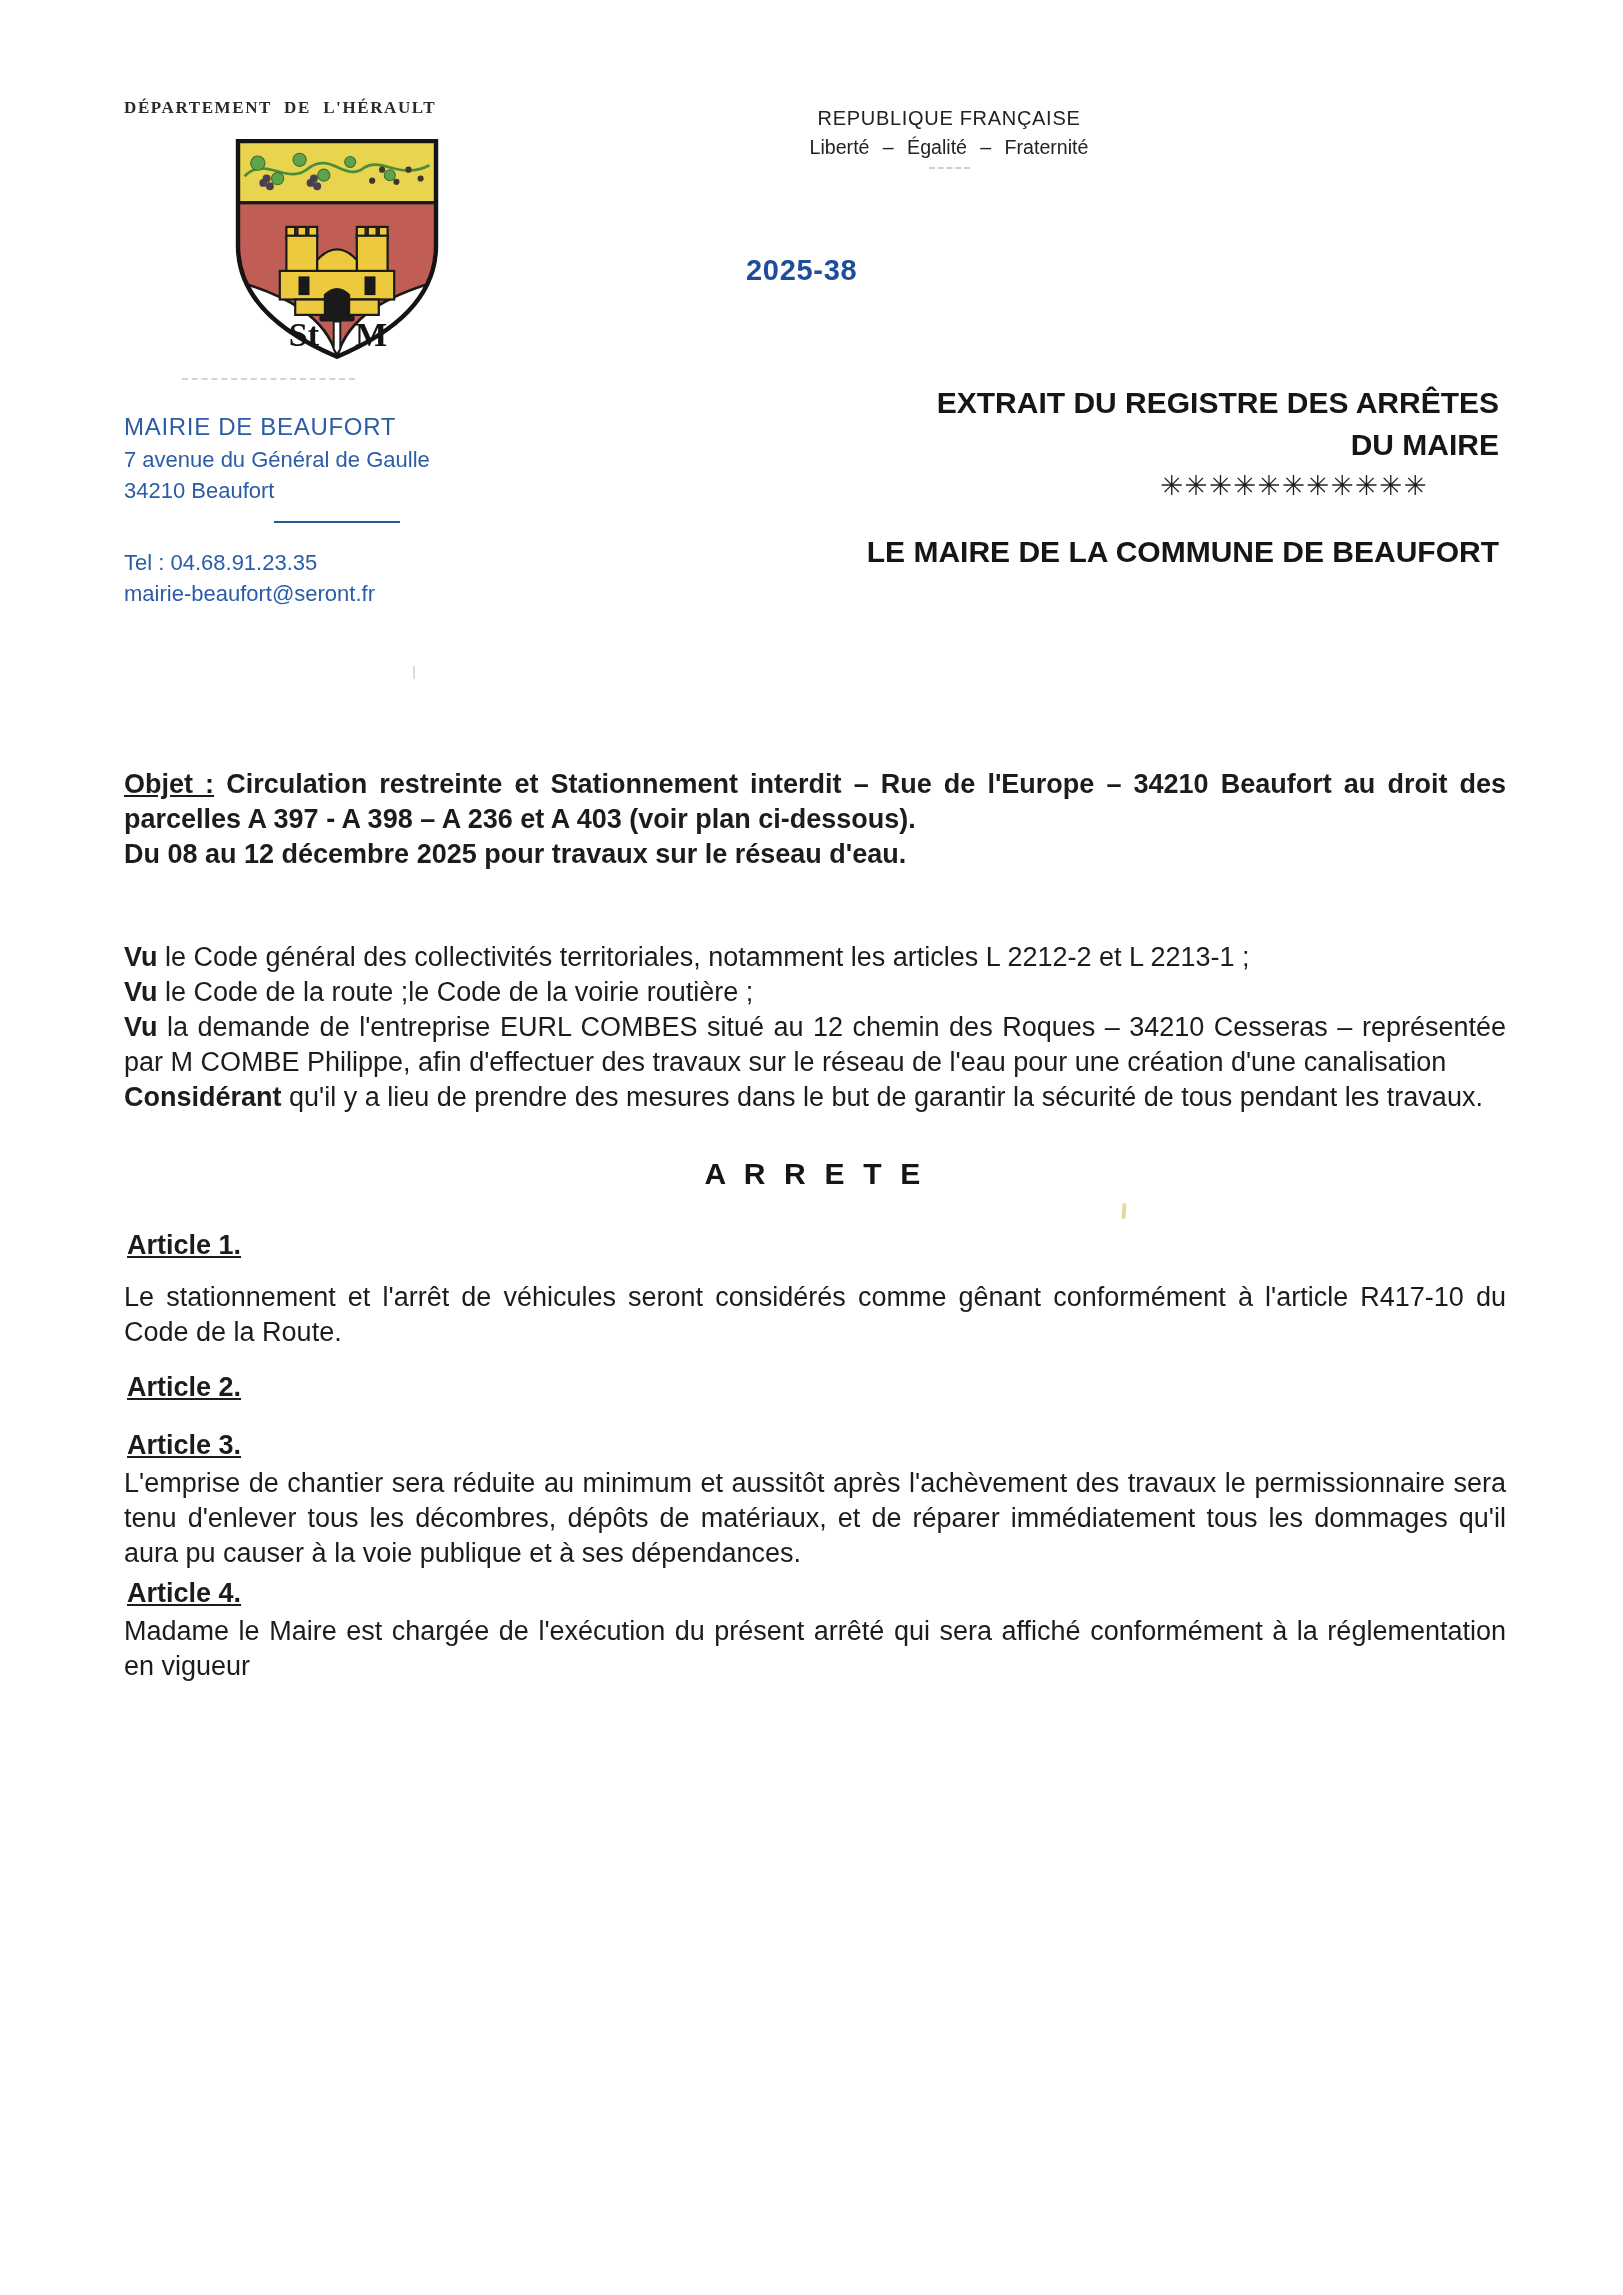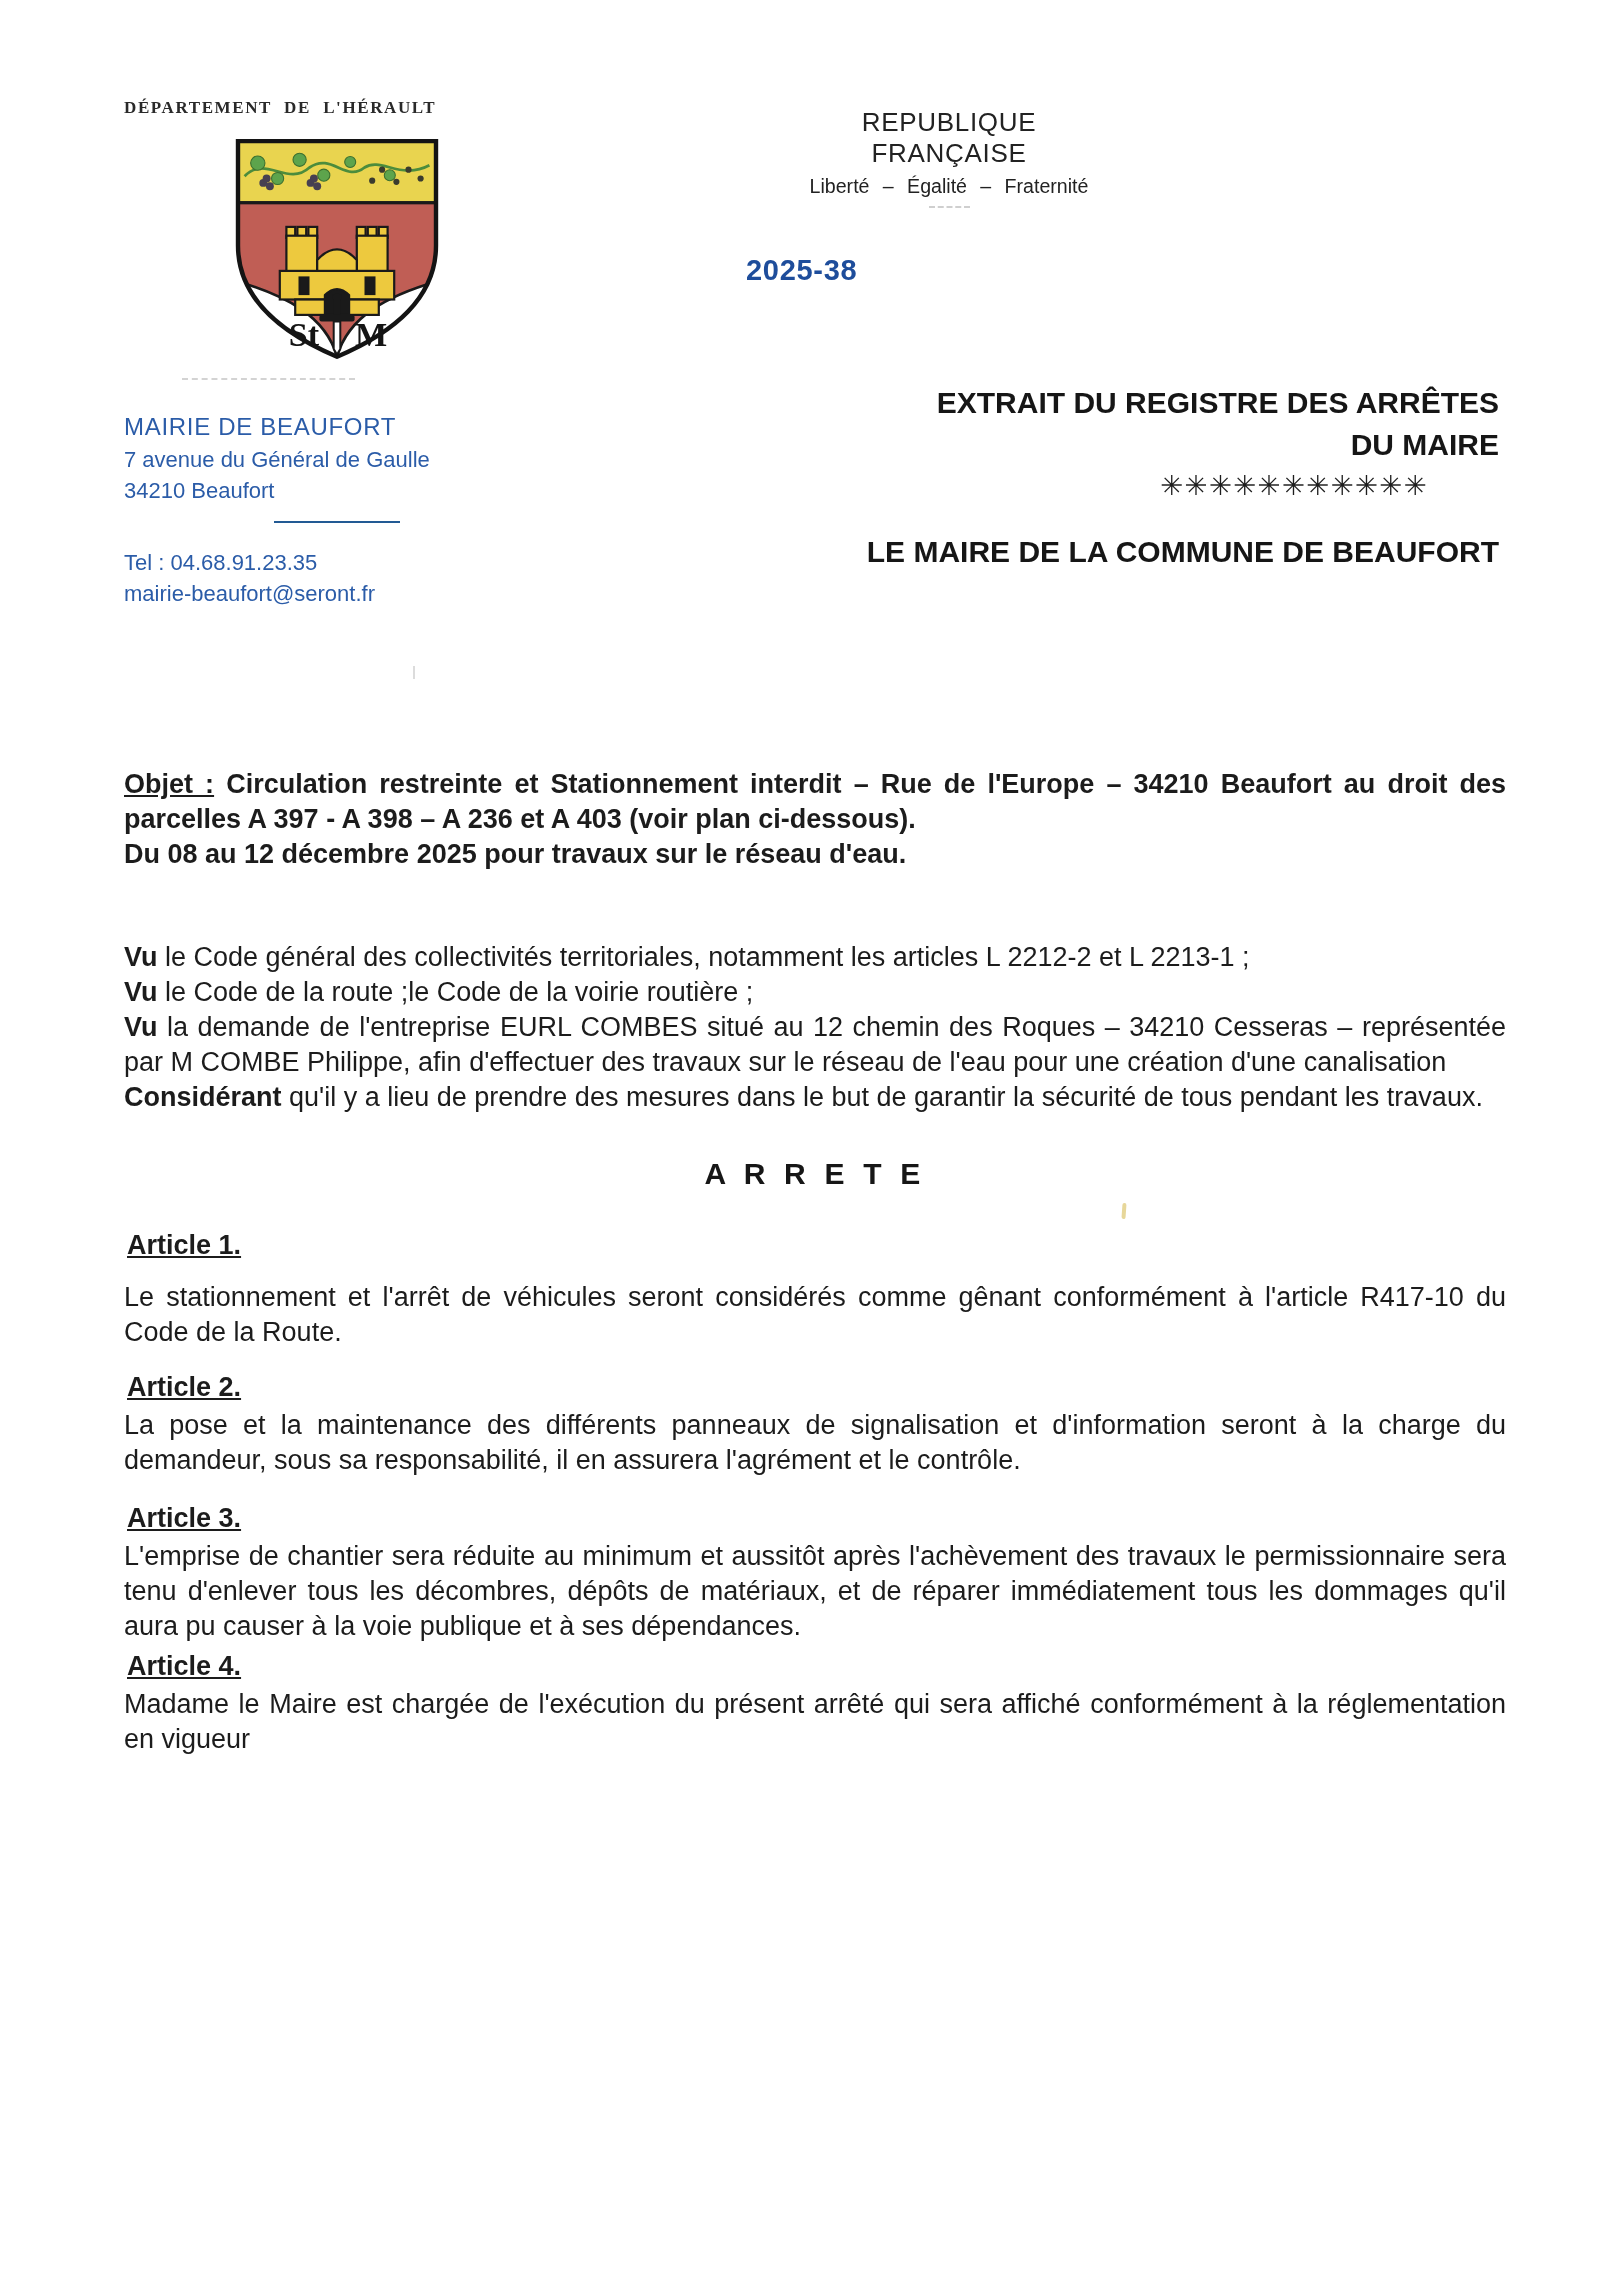--- a/index.html
+++ b/index.html
@@ -50,21 +50,21 @@
     margin: 15.7px auto 0 auto;
   }
   .tel-block { margin-top: 23.6px; }
 
   
   .rf-block {
     position: absolute;
     left: 792px; top: 107px; width: 314px;
     text-align: center;
   }
-  .republic { font-size: 26px; letter-spacing: 0.7px; color: #222; }
+  .republic { font-size: 20px; letter-spacing: 0.7px; color: #222; }
   .motto { font-size: 19.6px; word-spacing: 7.9px; margin-top: 6px; color: #222; }
   .dash-under-motto {
     width: 41px; height: 0;
     border-top: 2px dashed #cfcfcf;
     margin: 7.9px auto 0 auto;
   }
   .doc-number {
     position: absolute;
     left: 746px; top: 254px;
     font-size: 29px; font-weight: bold;
@@ -255,21 +255,20 @@
 
     <h2 class="arrete">A R R E T E</h2>
 
     <section>
       <h3 class="art-heading mt52">Article 1.</h3>
       <p class="gap">Le stationnement et l'arrêt de véhicules seront considérés comme gênant conformément à l'article R417-10 du Code de la Route.</p>
     </section>
 
     <section>
       <h3 class="art-heading mt30">Article 2.</h3>
-      <p>La pose et la maintenance des différents panneaux de signalisation et d'information seront à la charge du demandeur, sous sa responsabilité, il en assurera l'agrément et le contrôle.</p>
     </section>
 
     <section>
       <h3 class="art-heading mt36">Article 3.</h3>
       <p>L'emprise de chantier sera réduite au minimum et aussitôt après l'achèvement des travaux le permissionnaire sera tenu d'enlever tous les décombres, dépôts de matériaux, et de réparer immédiatement tous les dommages qu'il aura pu causer à la voie publique et à ses dépendances.</p>
     </section>
 
     <section>
       <h3 class="art-heading mt8">Article 4.</h3>
       <p>Madame le Maire est chargée de l'exécution du présent arrêté qui sera affiché conformément à la réglementation en vigueur</p>

